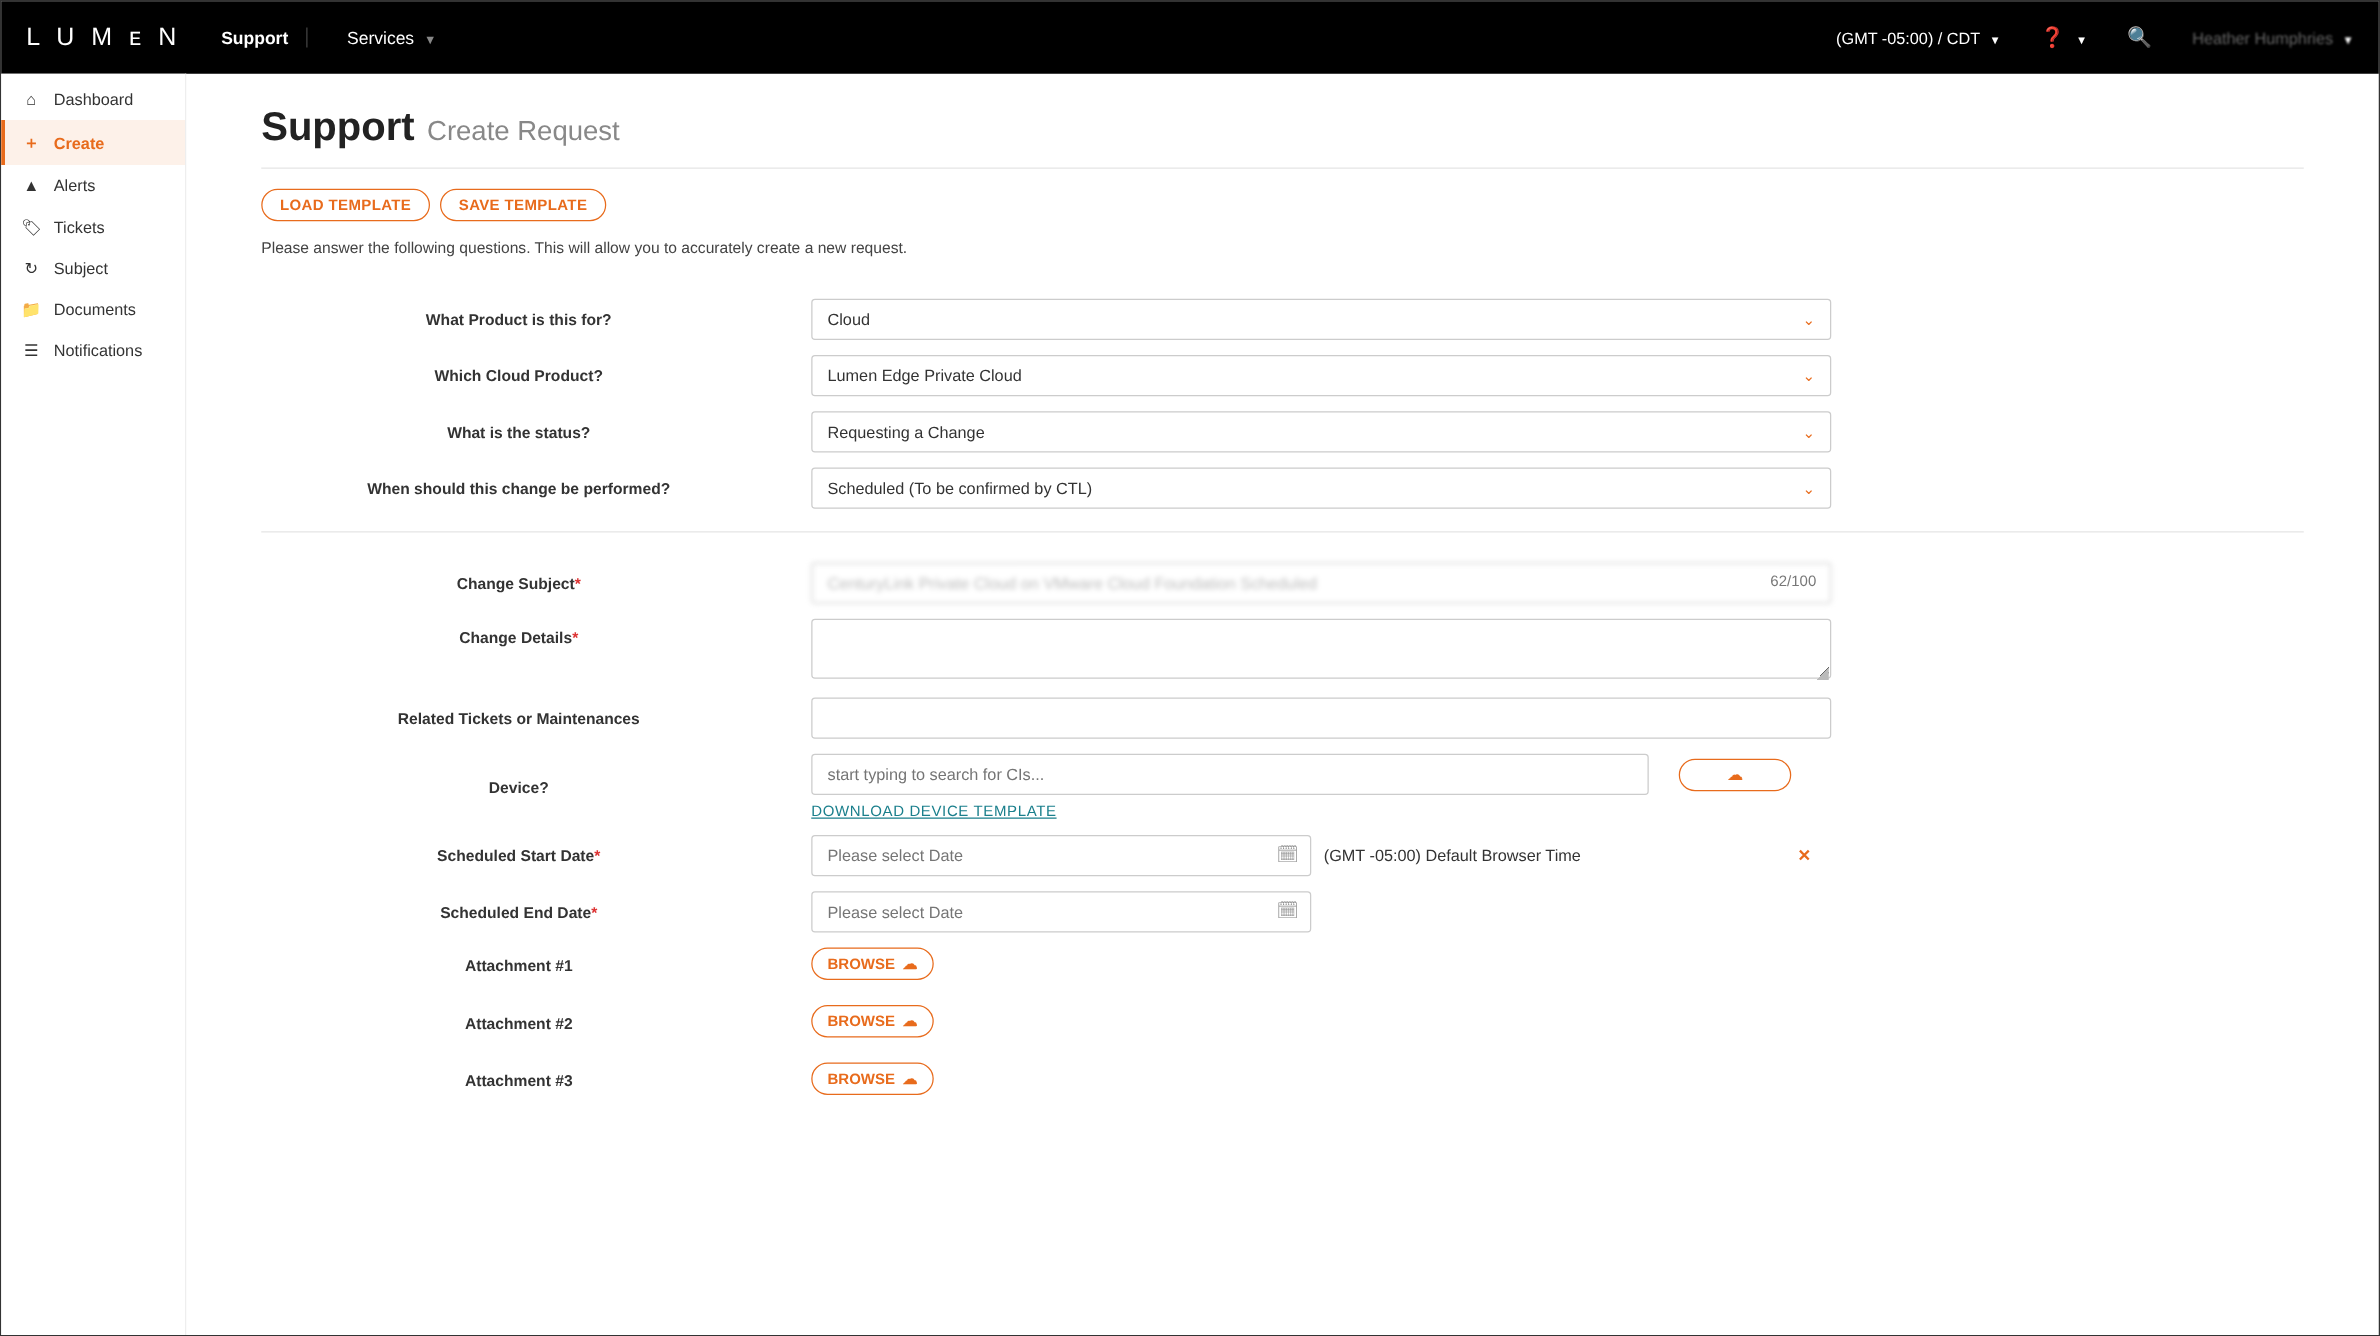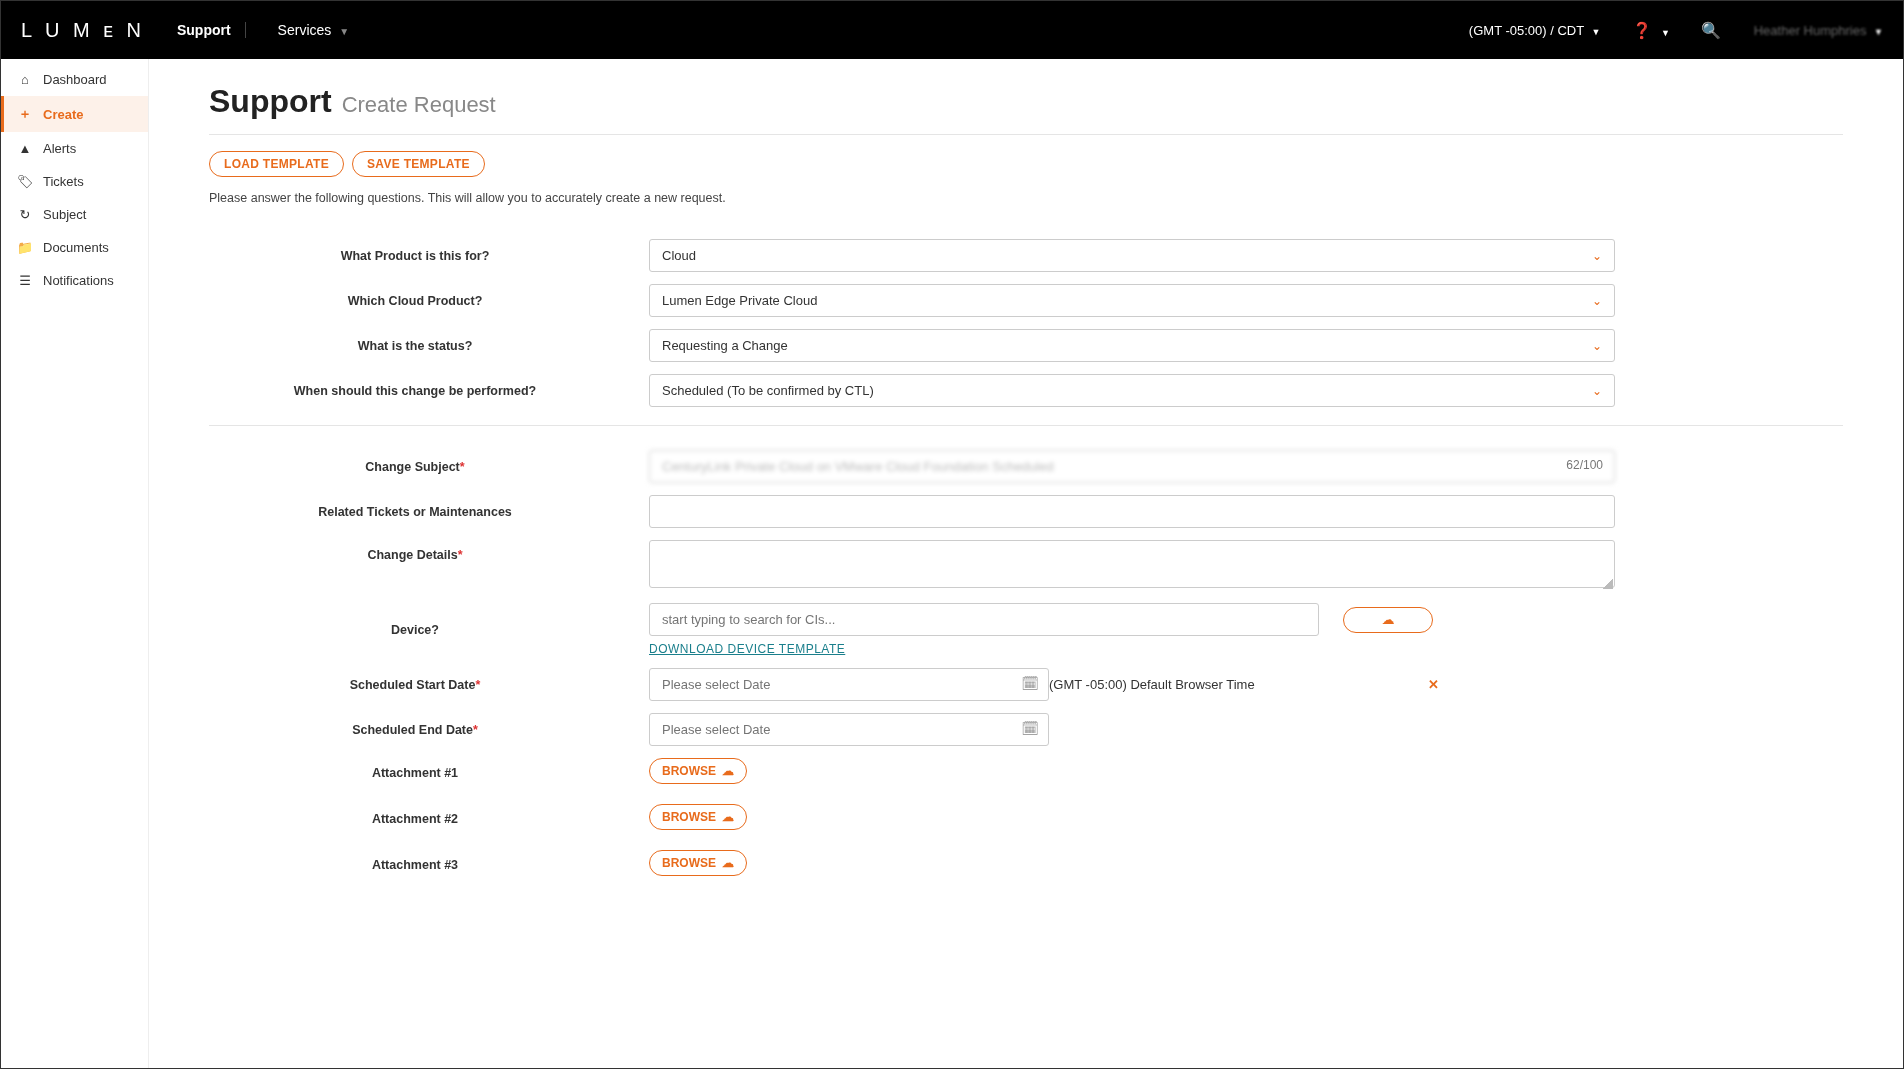--- a/index.html
+++ b/index.html
@@ -101,21 +101,21 @@
 }
 .form-row .label {
   width: 440px;
   text-align: center;
   padding-right: 28px;
   font-size: 12.5px;
   font-weight: 600;
   color: #333;
 }
 .req { color: #d33; }
-.control { width: 966px; position: relative; }
+.control { width: 816px; position: relative; }
 .select, .input, .textarea {
   width: 100%;
   border: 1px solid #ccc;
   border-radius: 3px;
   padding: 8px 12px;
   font-size: 13px;
   background: #fff;
 }
 .select { cursor: pointer; display: flex; justify-content: space-between; align-items: center; }
 .select .chev { color: #e86b1c; font-size: 12px; }
@@ -133,21 +133,21 @@
 
 .device-row { display: flex; gap: 24px; align-items: center; }
 .device-row .search-input { flex: 0 0 670px; border: 1px solid #ccc; border-radius: 3px; padding: 8px 12px; font-size: 13px; color: #999; }
 .upload-btn {
   width: 90px; height: 26px; border: 1.5px solid #e86b1c; border-radius: 13px;
   display: flex; align-items: center; justify-content: center;
   color: #e86b1c; font-size: 13px; cursor: pointer; background: #fff;
 }
 .dl-link { font-size: 12px; color: #1a7f8c; text-decoration: underline; margin-top: 6px; display: inline-block; letter-spacing: .5px; cursor: pointer; }
 
-.date-row { display: flex; }
+.date-row { display: flex; gap: 10px; }
 .date-ctl { flex: 0 0 400px; position: relative; }
 .date-ctl .input { color: #999; padding-right: 34px; }
 .cal-icon { position: absolute; right: 10px; top: 7px; color: #888; font-size: 14px; }
 .tz-ctl { flex: 0 0 400px; display: flex; align-items: center; justify-content: space-between; }
 .tz-ctl .x { color: #e86b1c; font-weight: bold; cursor: pointer; padding: 0 10px; }
 
 .browse-btn {
   border: 1.5px solid #e86b1c; color: #e86b1c; background: #fff;
   border-radius: 13px; padding: 5px 12px; font-size: 12px; font-weight: 700;
   cursor: pointer; display: inline-flex; align-items: center; gap: 6px;
@@ -289,33 +289,33 @@
       <div class="form-row">
         <div class="label">
           <span>Change Subject</span><span class="req">*</span>
         </div>
         <div class="control">
           <input class="input blurred" value="CenturyLink Private Cloud on VMware Cloud Foundation Scheduled" style="">
           <span class="counter">62/100</span>
         </div>
       </div>
 
-      <div class="form-row">
-        <div class="label">Related Tickets or Maintenances</div>
-        <div class="control">
-          <input class="input" style="">
-        </div>
-      </div>
-
       <div class="form-row" style="align-items:flex-start;">
         <div class="label" style="padding-top:8px;">
           <span>Change Details</span><span class="req">*</span>
         </div>
         <div class="control textarea-wrap">
           <textarea class="textarea" style=""></textarea>
+        </div>
+      </div>
+
+      <div class="form-row">
+        <div class="label">Related Tickets or Maintenances</div>
+        <div class="control">
+          <input class="input" style="">
         </div>
       </div>
 
       <div class="form-row">
         <div class="label">Device?</div>
         <div class="control">
           <div class="device-row">
             <input class="search-input" placeholder="start typing to search for CIs..." style="">
             <div class="upload-btn">
               <span>☁</span>

